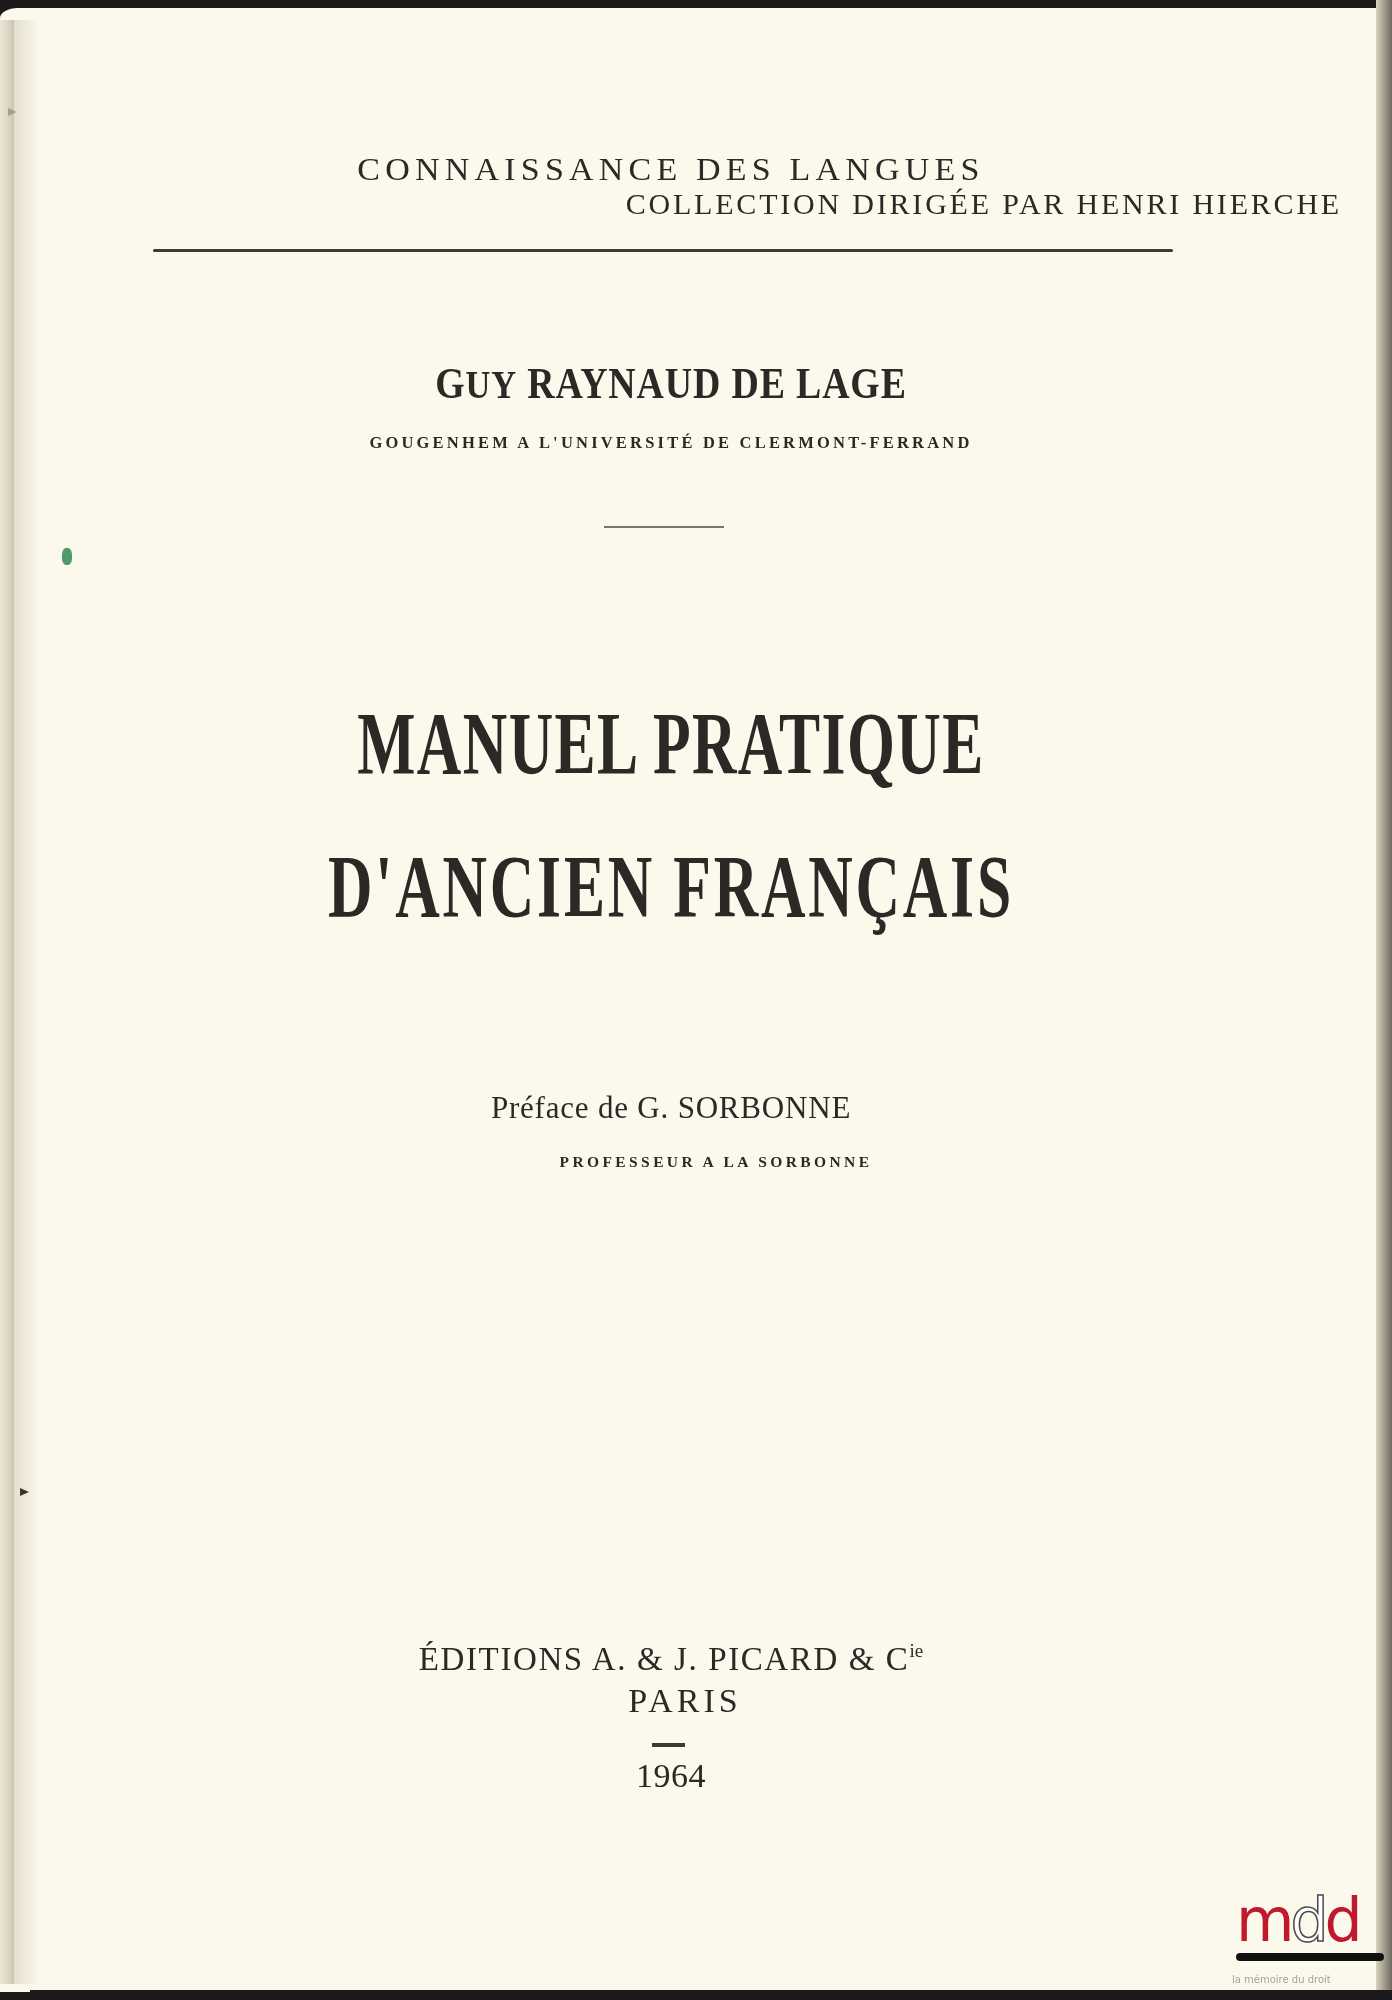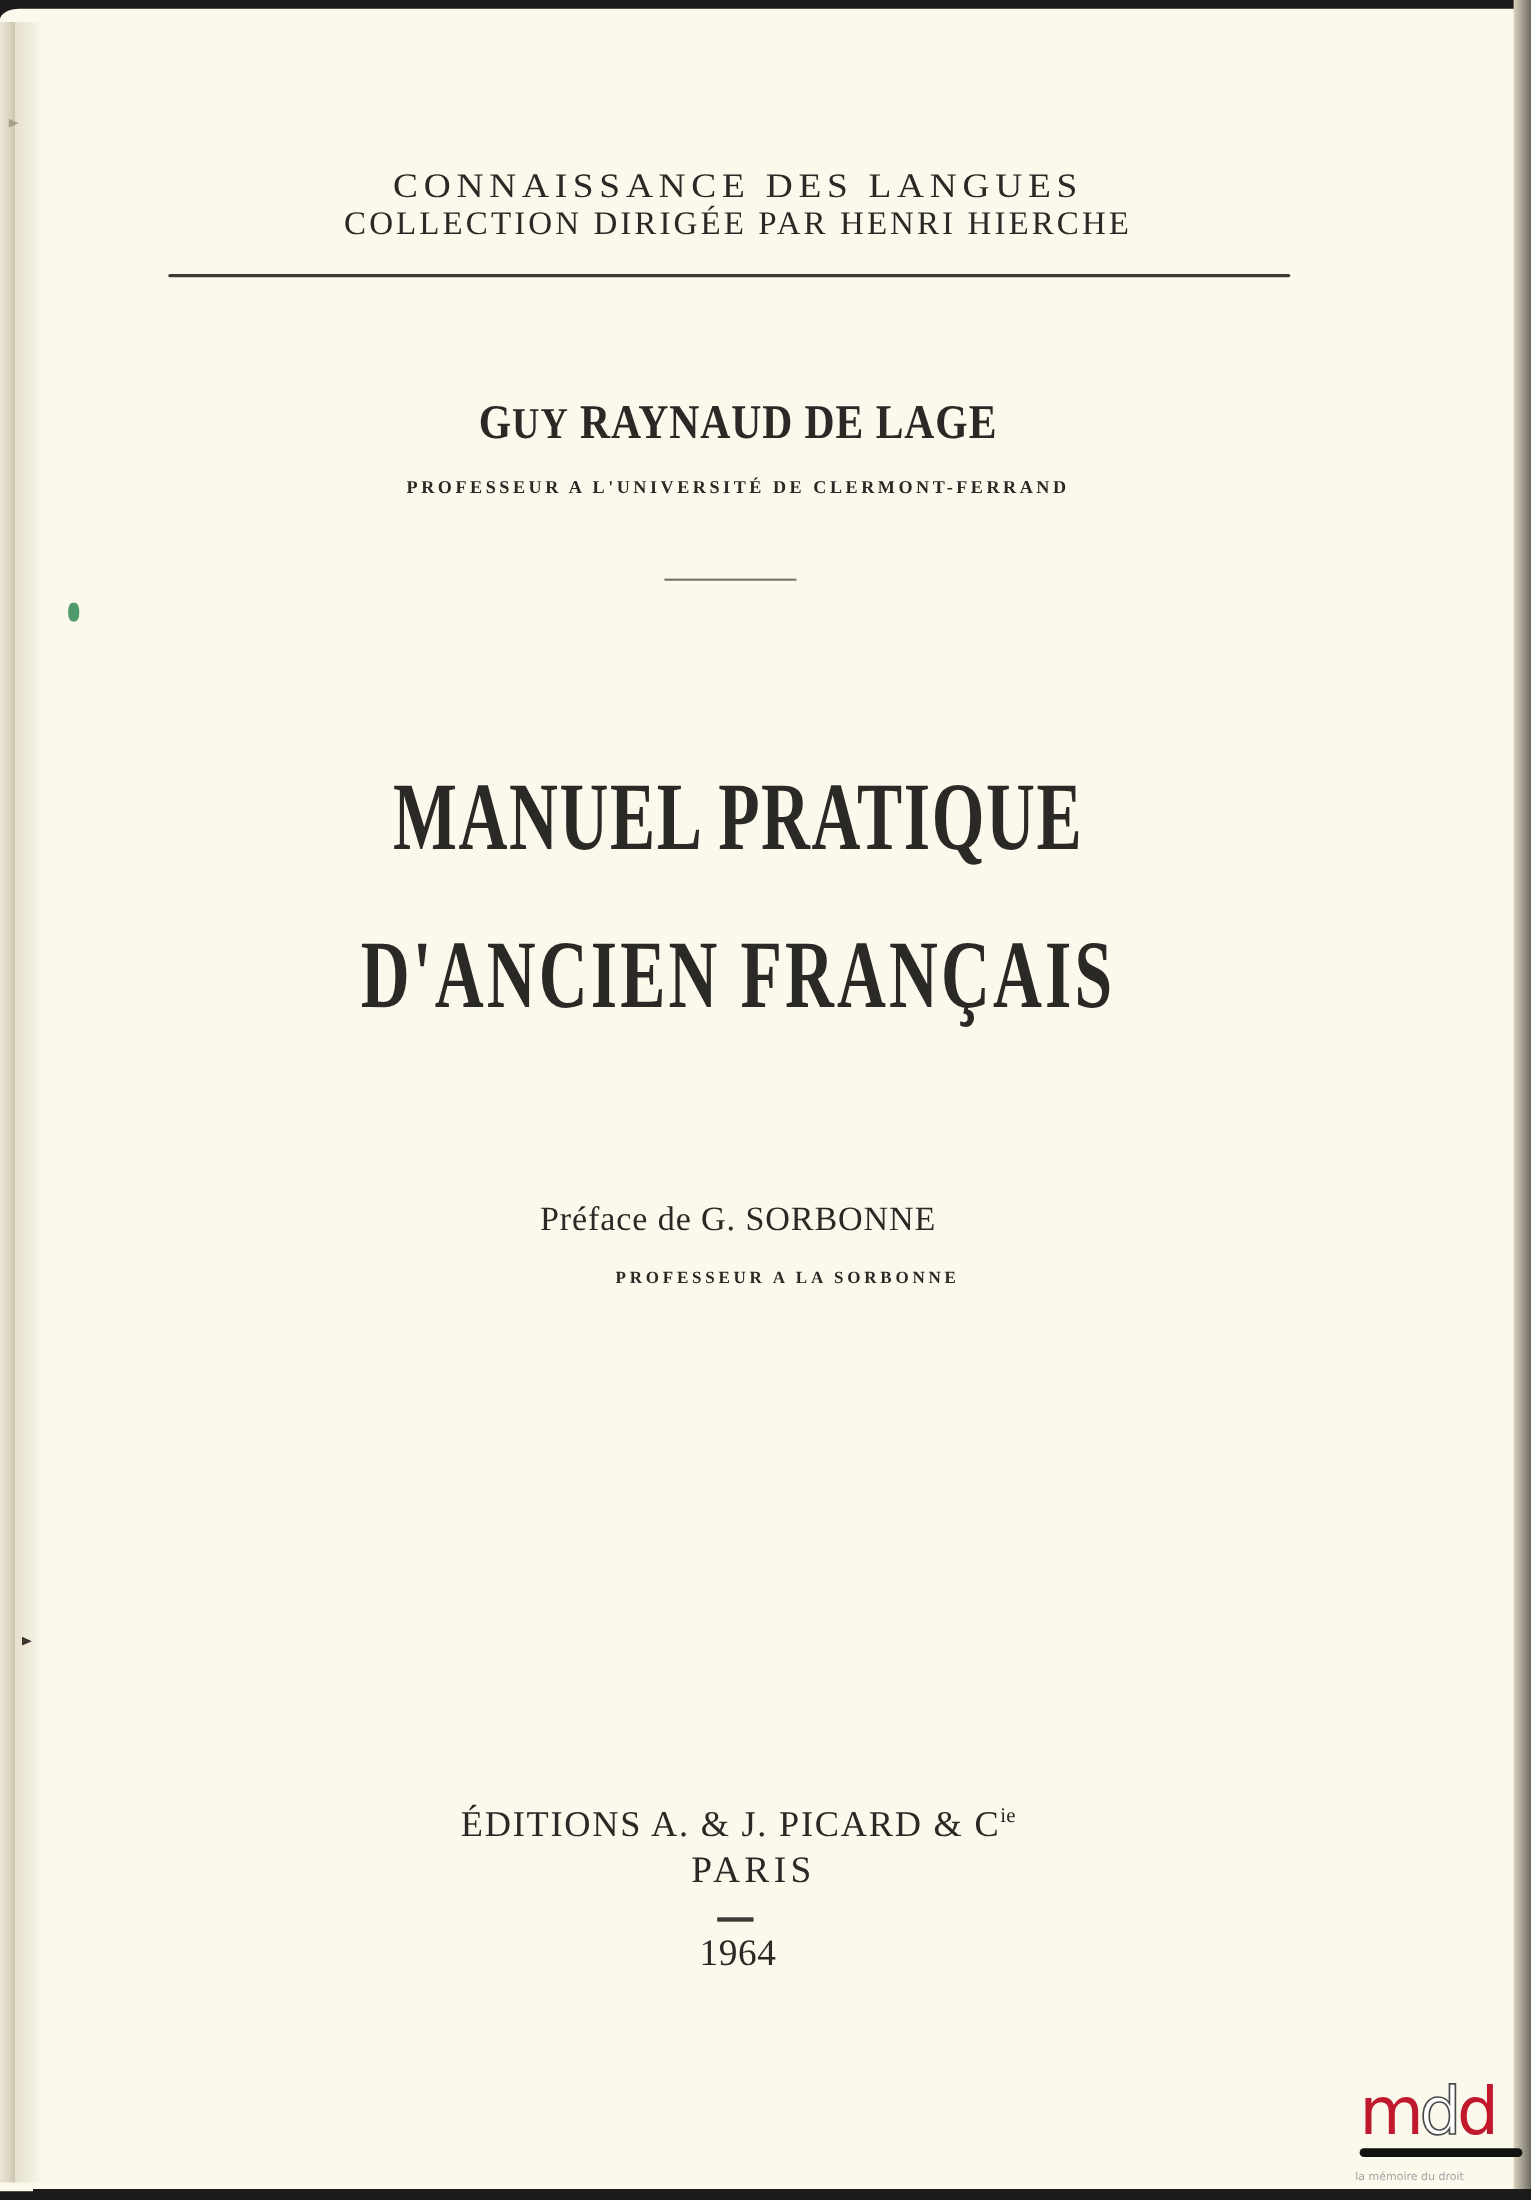--- a/index.html
+++ b/index.html
@@ -40,21 +40,21 @@
   }
   .nick.top { left: 8px; top: 108px; border-left-color: #a79f8a; }
 
   .center-line { position: absolute; left: 0; width: 1342px; text-align: center; white-space: nowrap; }
 
   .series-title {
     top: 151px; font-size: 34px; letter-spacing: 5.2px; font-weight: normal;
     transform: scaleY(0.92);
   }
   .series-sub {
-    top: 187px; font-size: 30px; letter-spacing: 2.8px;
+    top: 187px; font-size: 30px; letter-spacing: 2.8px; text-align: right;
   }
   .rule-main {
     position: absolute; left: 153px; top: 249px; width: 1020px; height: 3px;
     background: #3e3a35; border-radius: 2px;
   }
   .author {
     top: 358px; font-size: 44px; font-weight: bold; letter-spacing: 1px;
     transform: scaleX(0.86); transform-origin: 671px 0;
   }
   .author .small { font-size: 40px; }
@@ -121,21 +121,21 @@
 <div class="bottom-edge"></div>
 <div class="speck"></div>
 <div class="nick top"></div>
 <div class="nick"></div>
 
 <div class="center-line series-title">CONNAISSANCE DES LANGUES</div>
 <div class="center-line series-sub">COLLECTION DIRIGÉE PAR HENRI HIERCHE</div>
 <div class="rule-main"></div>
 
 <div class="center-line author"><span>G</span><span class="small">UY</span> <span>RAYNAUD DE LAGE</span></div>
-<div class="center-line author-aff">PROFESSEUR A L'UNIVERSITÉ DE CLERMONT-FERRAND</div>
+<div class="center-line author-aff">GOUGENHEM A L'UNIVERSITÉ DE CLERMONT-FERRAND</div>
 <div class="rule-short"></div>
 
 <div class="center-line title-line title-1">MANUEL PRATIQUE</div>
 <div class="center-line title-line title-2">D'ANCIEN FRANÇAIS</div>
 
 <div class="center-line preface">Préface de G. SORBONNE</div>
 <div class="center-line preface-aff">PROFESSEUR A LA SORBONNE</div>
 
 <div class="center-line publisher"><span>ÉDITIONS A. &amp; J. PICARD &amp; C</span><sup>ie</sup></div>
 <div class="center-line city">PARIS</div>

